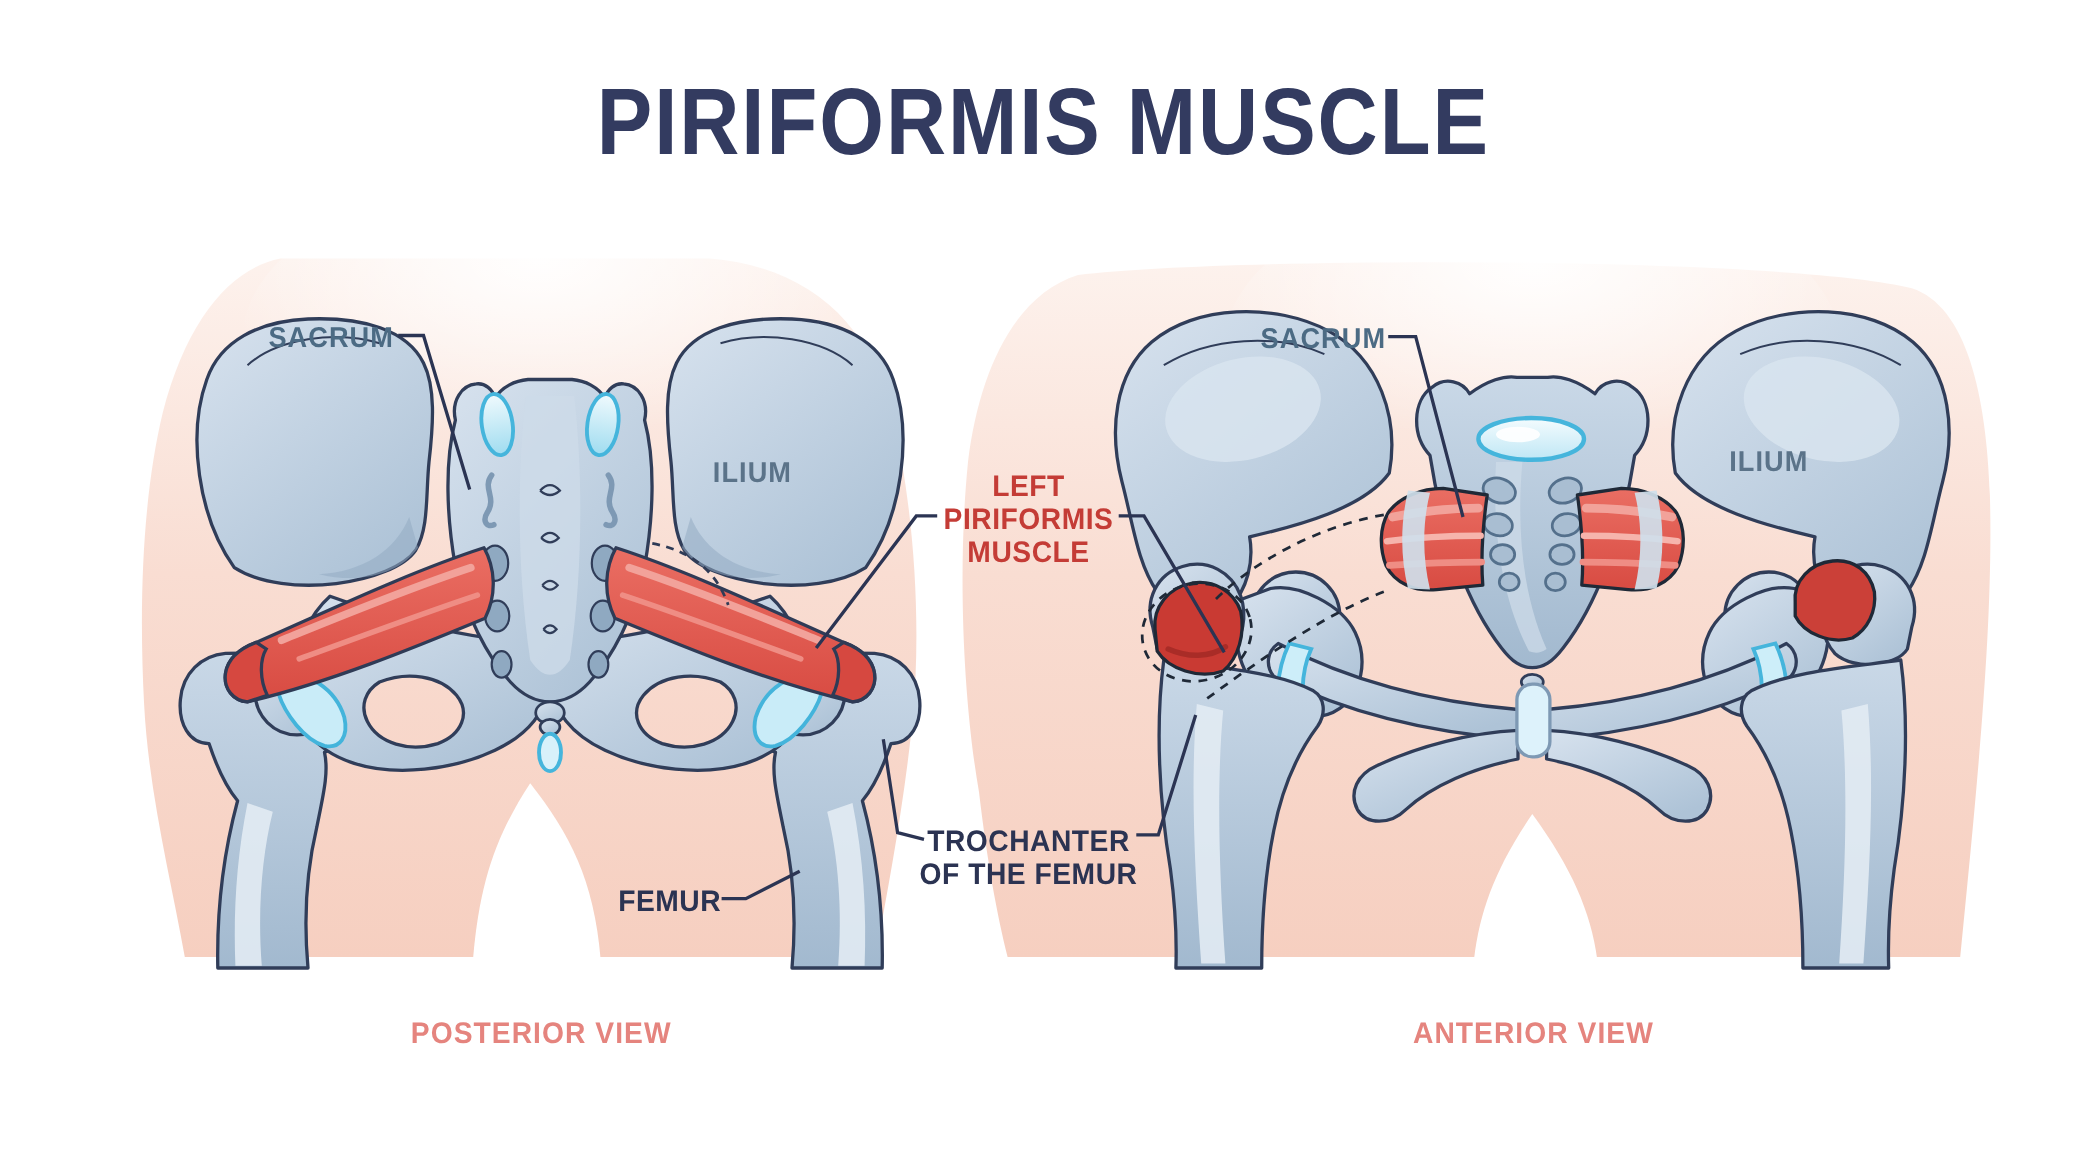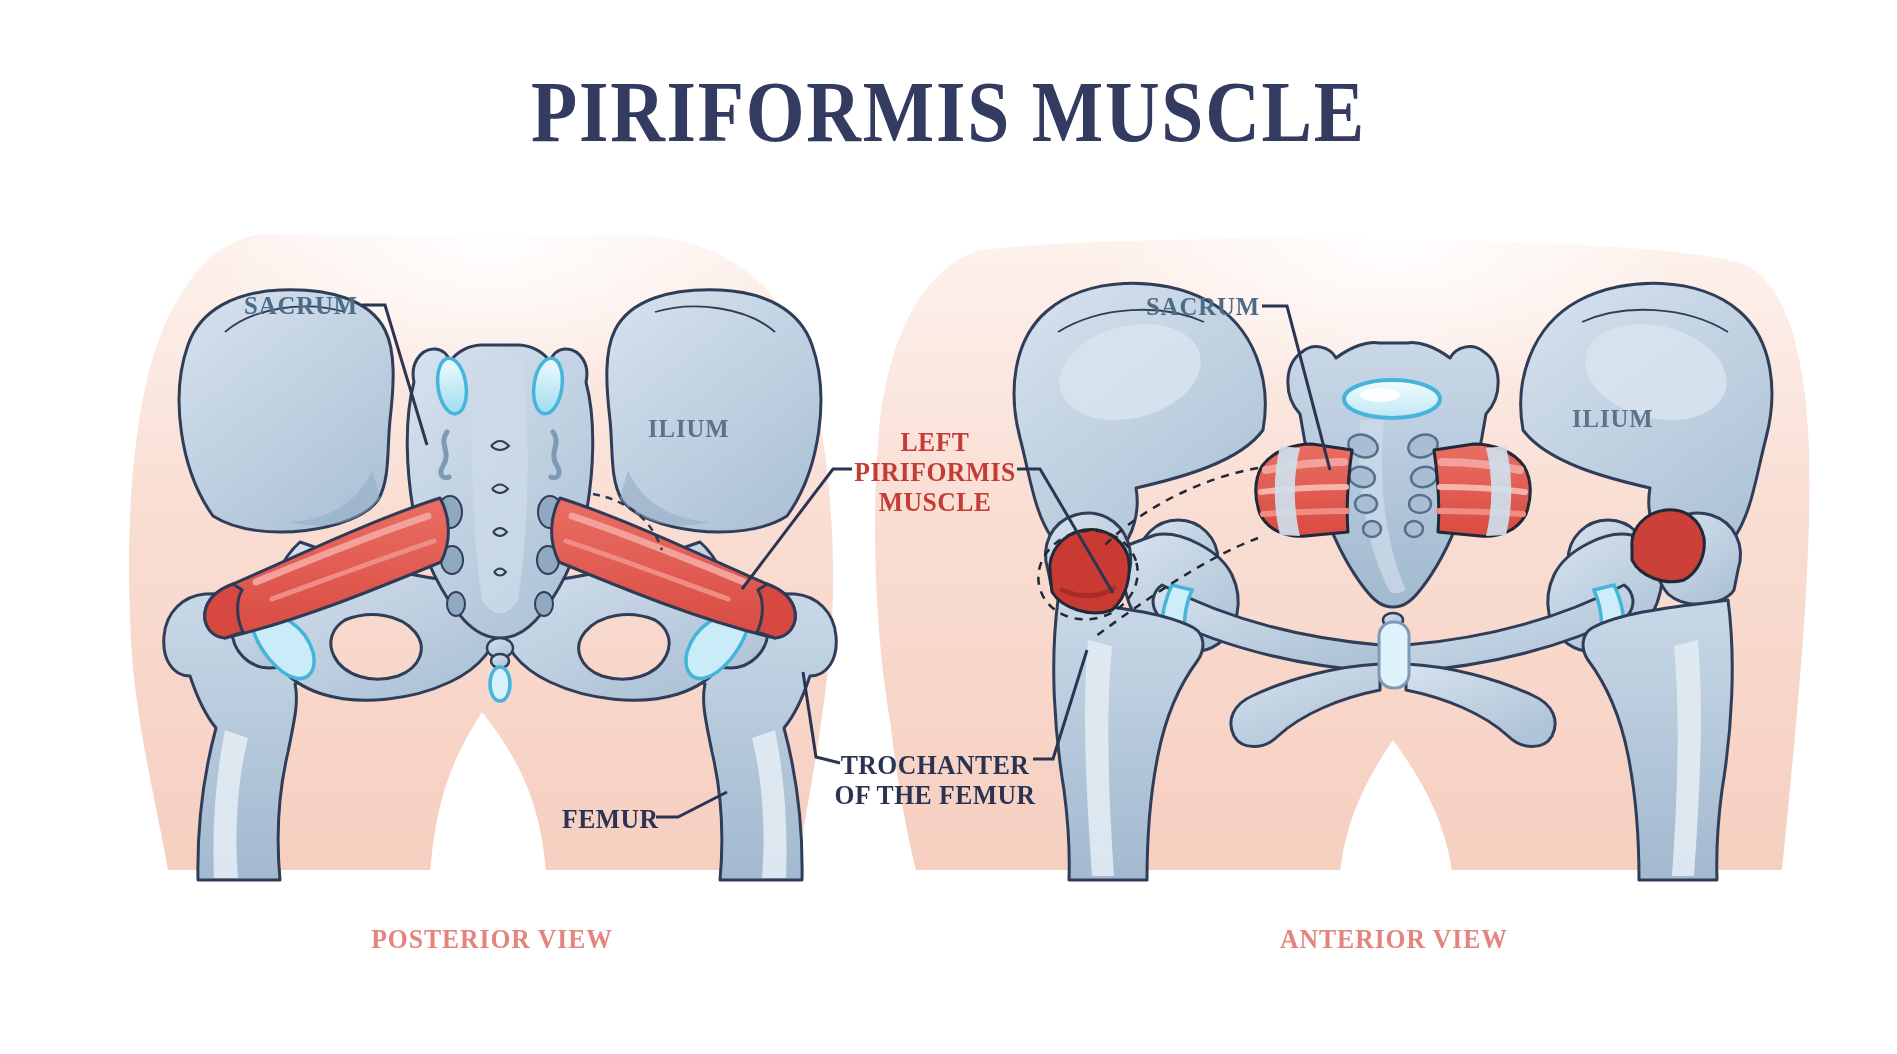--- a/index.html
+++ b/index.html
@@ -1,17 +1,17 @@
 <!DOCTYPE html>
 <html><head>
 <meta charset="utf-8">
 <style>
   html,body{margin:0;padding:0;background:#ffffff;}
   #canvas{position:relative;width:1897px;height:1054px;background:#ffffff;overflow:hidden;
-          font-family:Liberation Serif, serif;}
+          font-family:Liberation Sans, sans-serif;}
   #art{position:absolute;left:0;top:0;width:1897px;height:1054px;}
   .lbl{position:absolute;font-weight:700;white-space:nowrap;}
   #title{position:absolute;left:0;top:62px;width:100%;text-align:center;
          font-size:86px;font-weight:800;letter-spacing:2px;color:#333b60;
          transform:scaleX(.88);transform-origin:center;}
   .slate{color:#4c6b84;font-size:26px;letter-spacing:1px;}
   .navy{color:#2b3352;font-size:27px;letter-spacing:.5px;}
   .red{color:#c43c36;font-size:27px;letter-spacing:.5px;}
   .salmon{color:#e5847e;font-size:27px;letter-spacing:1px;}
   .center{transform:translateX(-50%) scaleX(.95);text-align:center;line-height:30px;}

